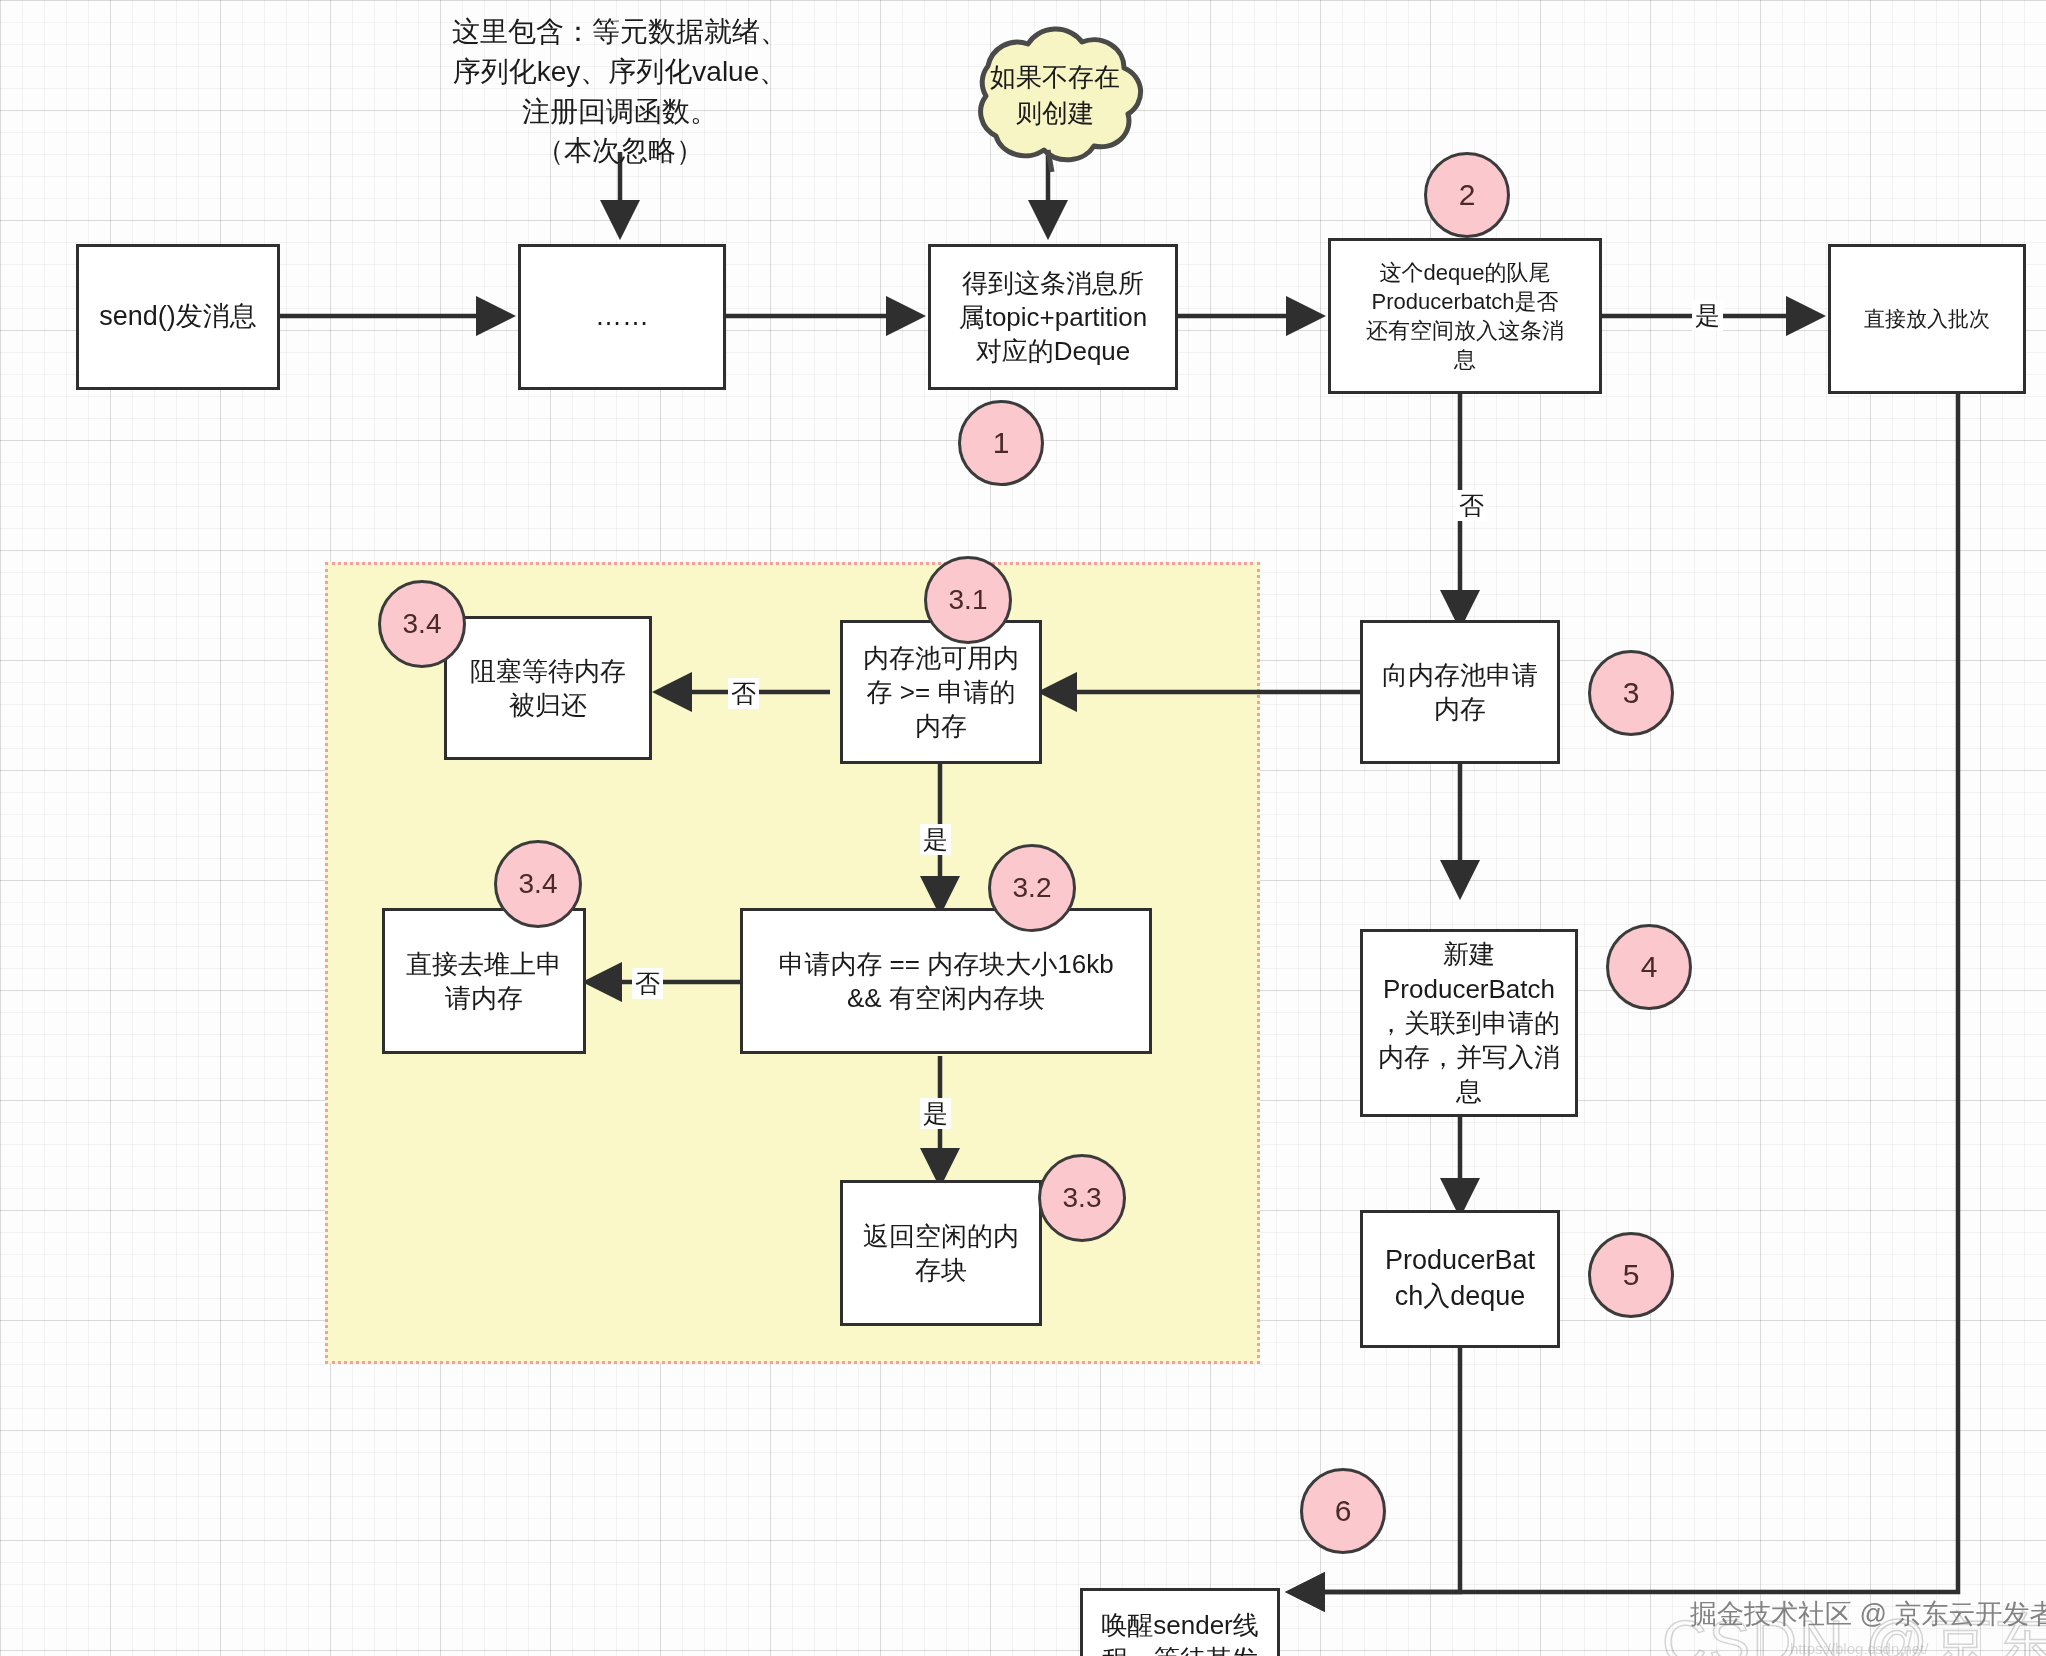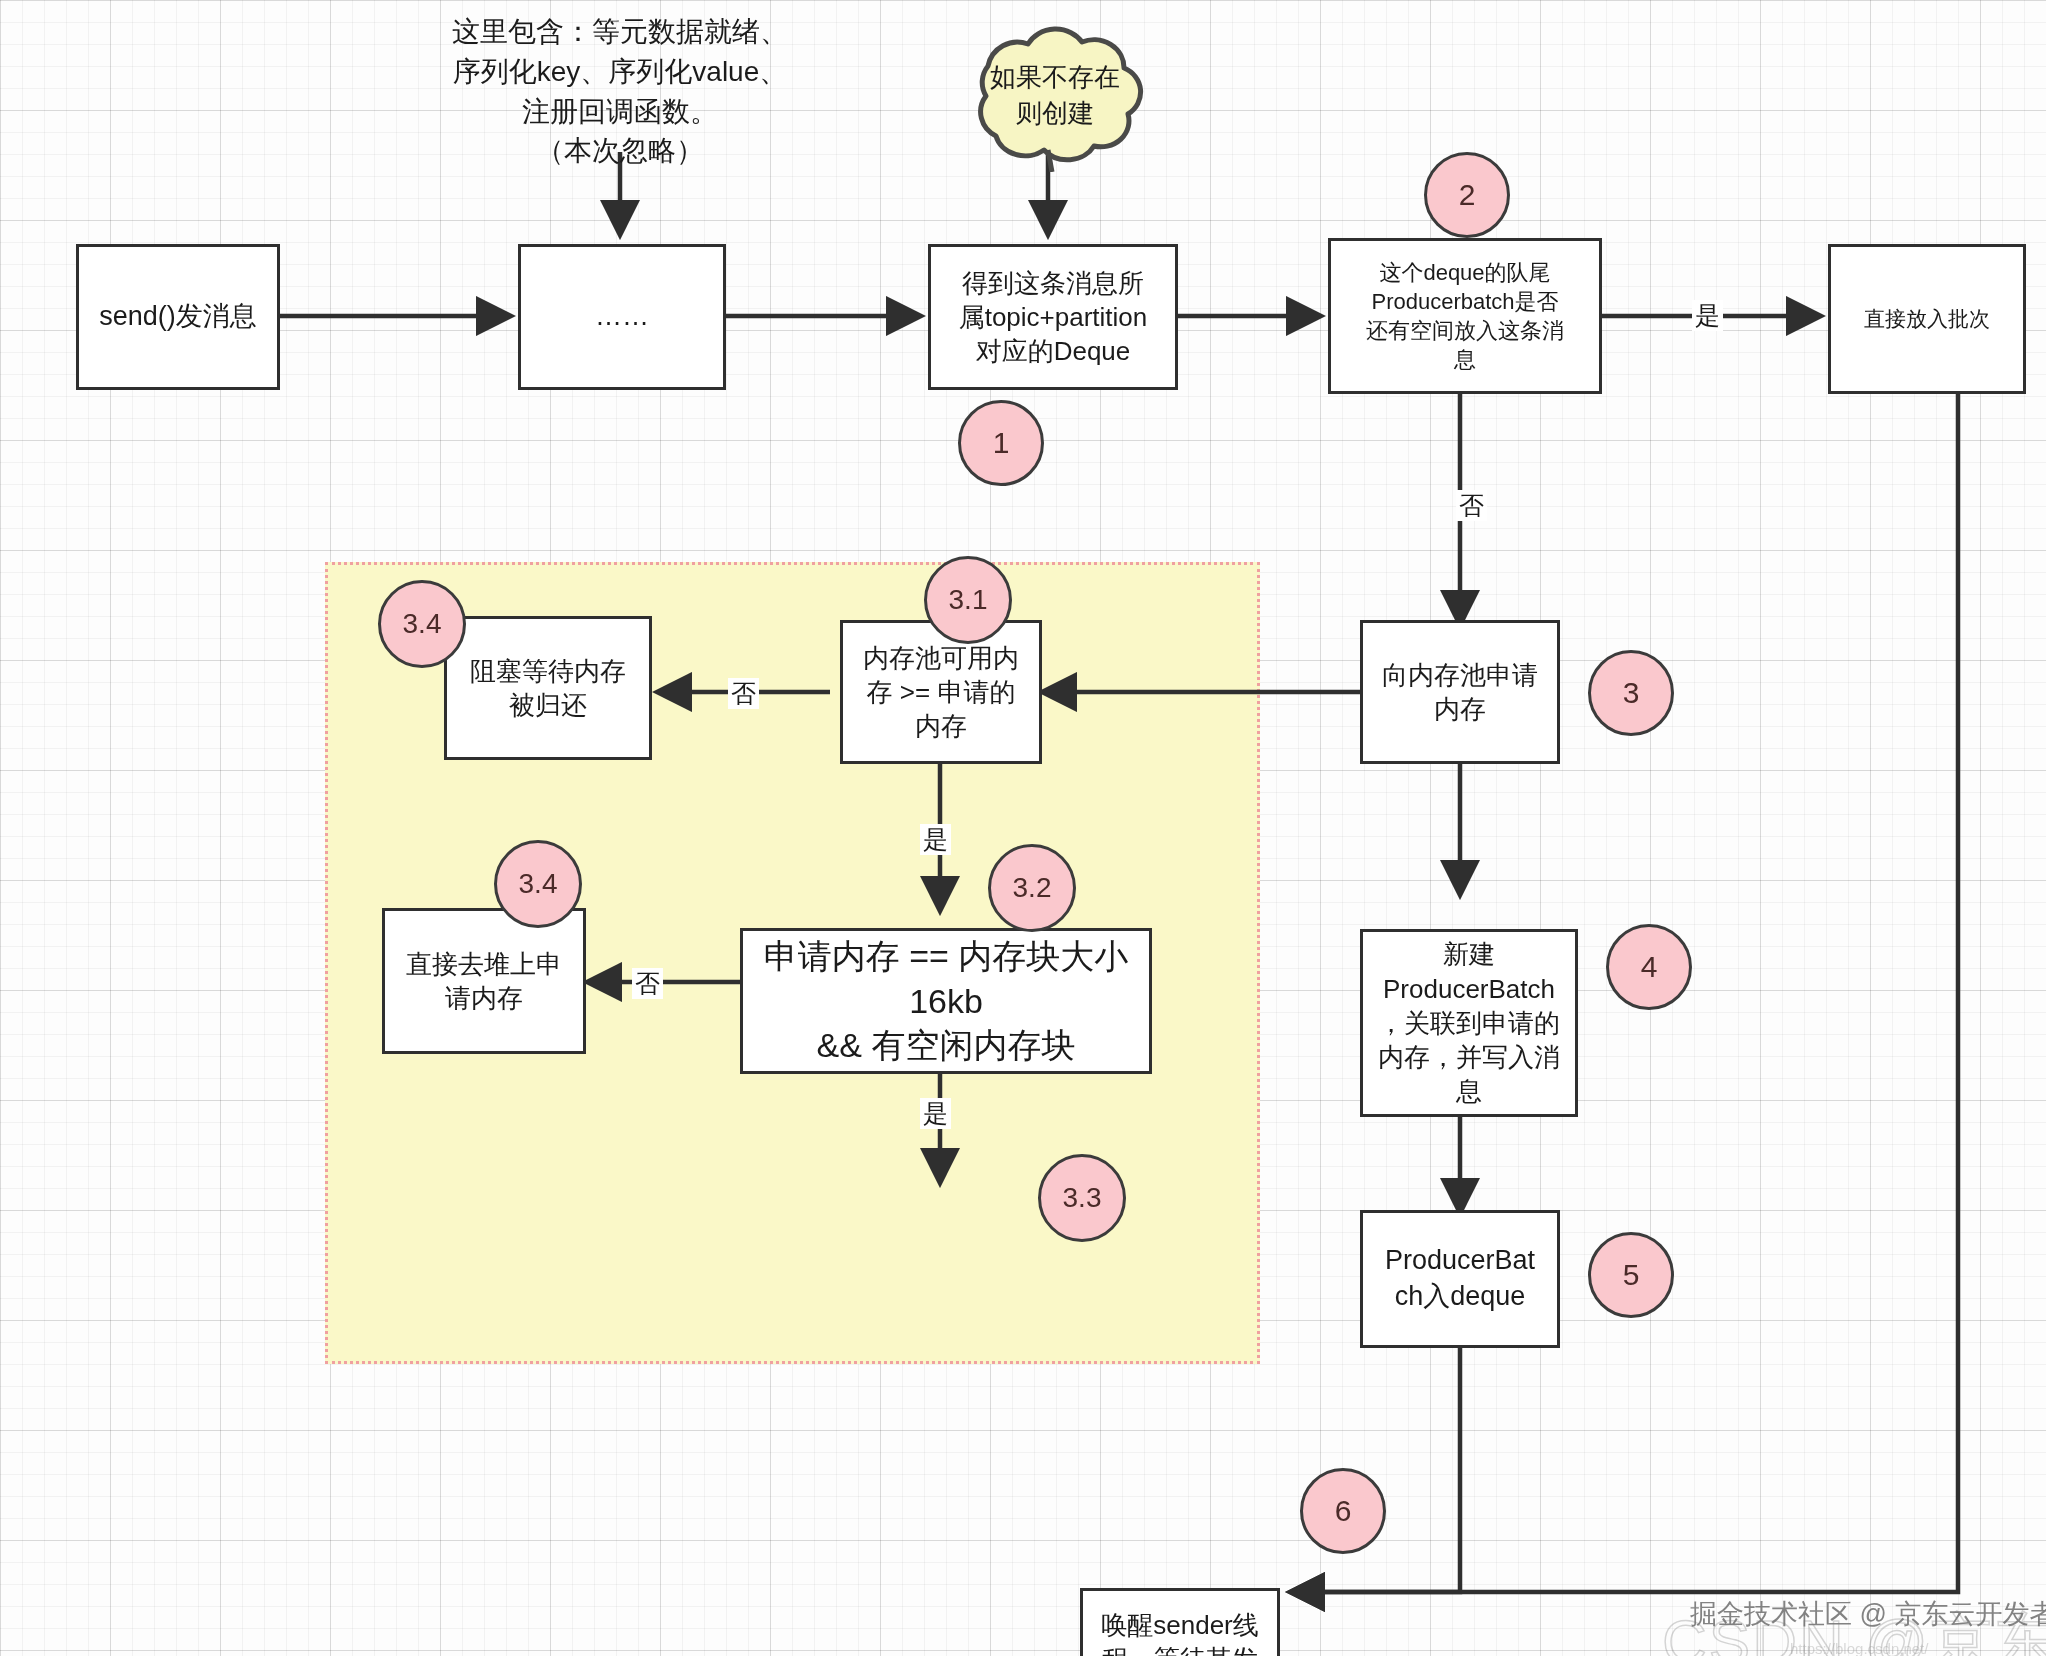--- a/index.html
+++ b/index.html
@@ -209,26 +209,28 @@
 程，等待其发
 送消息</div>
 
   <div class="box" style="left:840px;top:620px;width:202px;height:144px;font-size:26px;">内存池可用内
 存 &gt;= 申请的
 内存</div>
 
   <div class="box" style="left:444px;top:616px;width:208px;height:144px;font-size:26px;text-align:center;">阻塞等待内存
 被归还</div>
 
-  <div class="box" style="left:740px;top:928px;width:412px;height:146px;font-size:34px;">申请内存 == 内存块大小16kb
+  <div class="box" style="left:740px;top:908px;width:412px;height:146px;font-size:26px;">申请内存 == 内存块大小16kb
 &amp;&amp; 有空闲内存块</div>
 
   <div class="box" style="left:382px;top:908px;width:204px;height:146px;font-size:26px;">直接去堆上申
 请内存</div>
 
+  <div class="box" style="left:840px;top:1180px;width:202px;height:146px;font-size:26px;">返回空闲的内
+存块</div>
 
   <div class="badge" style="left:958px;top:400px;width:80px;height:80px;">1</div>
   <div class="badge" style="left:1424px;top:152px;width:80px;height:80px;">2</div>
   <div class="badge" style="left:1588px;top:650px;width:80px;height:80px;">3</div>
   <div class="badge" style="left:1606px;top:924px;width:80px;height:80px;">4</div>
   <div class="badge" style="left:1588px;top:1232px;width:80px;height:80px;">5</div>
   <div class="badge" style="left:1300px;top:1468px;width:80px;height:80px;">6</div>
 
   <div class="badge" style="left:924px;top:556px;width:82px;height:82px;font-size:28px;">3.1</div>
   <div class="badge" style="left:988px;top:844px;width:82px;height:82px;font-size:28px;">3.2</div>

